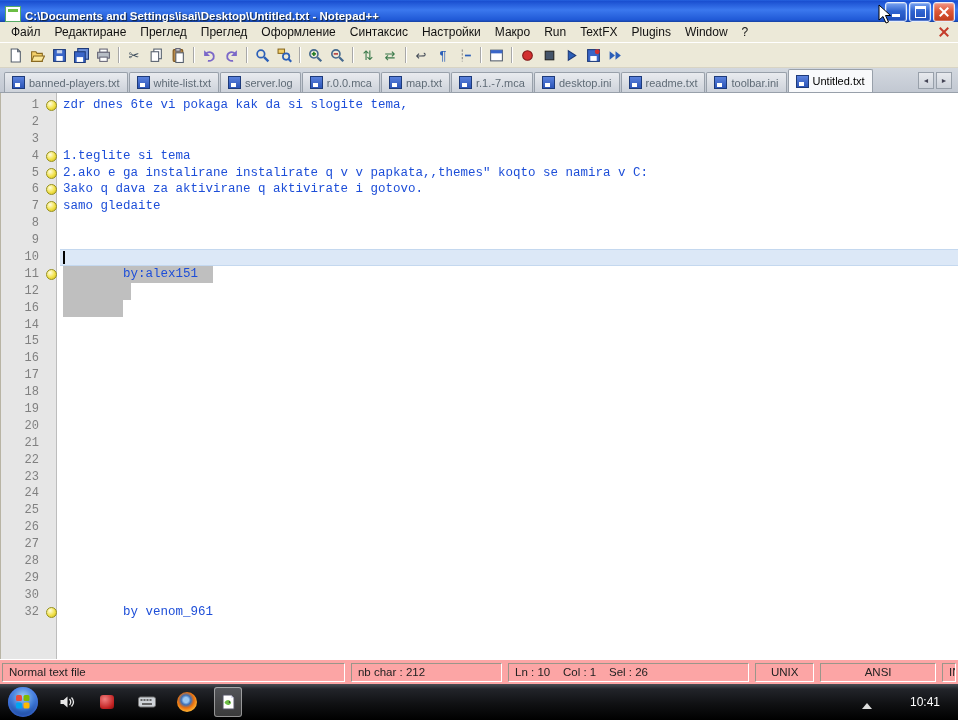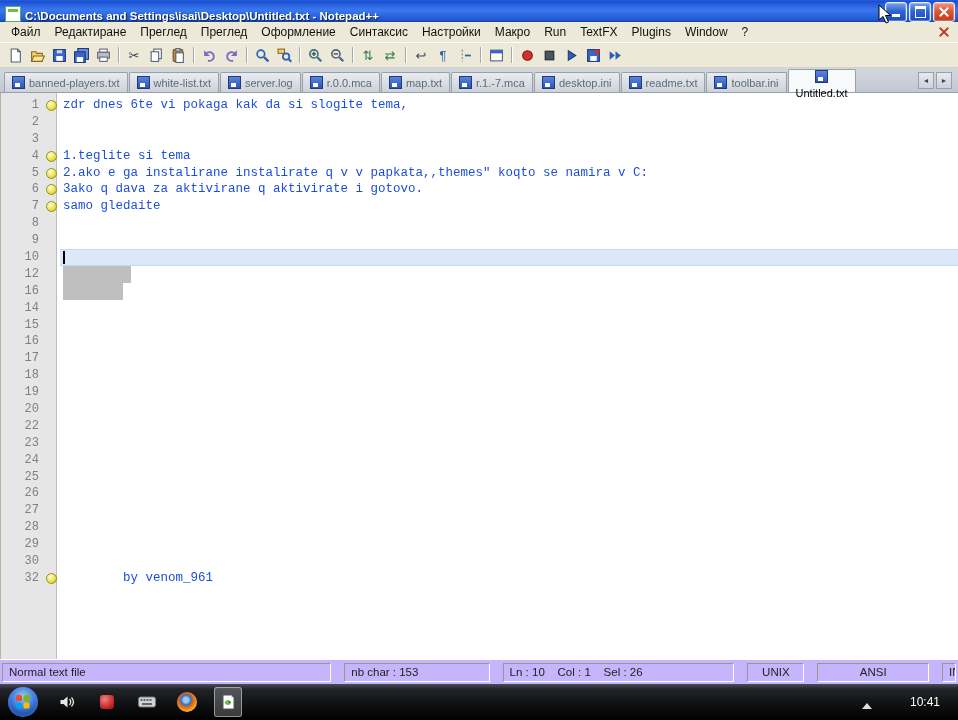--- a/index.html
+++ b/index.html
@@ -38,21 +38,21 @@
   .tb-txt{font-size:13px;line-height:1;}
   .tb-sep{width:1px;height:16px;background:#A8A8A8;margin:0 4px;box-shadow:1px 0 0 #fff;}
 
   
   .tabbar{height:24px;background:linear-gradient(180deg,#D3D8DF,#C2C8D2);display:flex;align-items:flex-end;
           border-bottom:1px solid #98A0AA;position:relative;padding-left:4px;}
   .tabs{display:flex;align-items:flex-end;height:100%;}
   .tab{height:19px;display:flex;align-items:center;gap:4px;padding:0 7px;margin-right:1px;font-size:11px;color:#5F6B76;
        background:linear-gradient(180deg,#E9EBEF,#CDD2DA);border:1px solid #98A0AA;border-bottom:none;
        border-radius:2px 2px 0 0;white-space:nowrap;cursor:default;}
-  .tab.active{height:22px;background:#F8F9FB;color:#000;position:relative;z-index:2;flex-direction:column;}
+  .tab.active{height:22px;background:#F8F9FB;color:#000;position:relative;z-index:2;}
   .tab-icon{width:11px;height:11px;flex:0 0 auto;background:linear-gradient(180deg,#5B82DD,#2C55B8);border:1px solid #1d3a7a;position:relative;}
   .tab-icon::after{content:"";position:absolute;left:2px;bottom:1px;width:5px;height:4px;background:#fff;}
   .tab-scroll{position:absolute;right:6px;top:4px;display:flex;gap:2px;}
   .tsc{width:14px;height:15px;background:linear-gradient(180deg,#E8EAEE,#CDD2DA);border:1px solid #98A0AA;
        font-size:7px;color:#445;display:flex;align-items:center;justify-content:center;}
 
   
   .editor{flex:1;background:#fff;position:relative;overflow:hidden;border-left:1px solid #B8B4A4;}
   .gutter-bg{position:absolute;left:0;top:0;bottom:0;width:55px;background:#E6E6E6;border-right:1px solid #BDBDBD;}
   .ed-lines{position:relative;padding-top:4px;}
@@ -61,21 +61,21 @@
   .mark{width:16px;flex:0 0 auto;position:relative;}
   .bm{position:absolute;left:2px;top:3px;width:9px;height:9px;border-radius:50%;
       background:radial-gradient(circle at 35% 30%,#FFFDE0,#F2E24A 55%,#CDB61E);border:1px solid #96901C;}
   .tx{flex:1;position:relative;white-space:pre;color:#1d4ed8;padding-left:3px;}
   .tx.current{background:#DCE8F7;box-shadow:inset 0 1px 0 #C4D8EF,inset 0 -1px 0 #C4D8EF;}
   .sel{position:absolute;top:0;bottom:0;background:#BFBFBF;margin-left:3px;}
   .code{position:relative;z-index:1;}
   .caret{position:absolute;left:3px;top:2px;width:1.5px;height:13px;background:#000;z-index:2;}
 
   
-  .statusbar{height:22px;background:#c4b5fd;border-top:1px solid #fff;display:flex;align-items:center;padding:1px 2px;gap:13px;}
+  .statusbar{height:22px;background:#fca5a5;border-top:1px solid #fff;display:flex;align-items:center;padding:1px 2px;gap:6px;}
   .sb-cell{height:17px;line-height:16px;font-size:11.5px;color:#222;padding:0 6px;white-space:pre;overflow:hidden;
     border:1px solid;border-color:#9a968a #fff #fff #9a968a;}
   .sb-type{width:336px;} .sb-len{width:140px;} .sb-pos{width:232px;}
   .sb-eol{width:46px;text-align:center;} .sb-enc{width:104px;text-align:center;} .sb-mode{flex:1;text-align:center;}
 
   
   .taskbar{height:36px;background:linear-gradient(180deg,#4A4E55 0%,#22242a 14%,#101113 55%,#000 100%);
     display:flex;align-items:center;padding:0 8px;gap:10px;}
   .start-orb{width:30px;height:30px;border-radius:50%;flex:0 0 auto;display:flex;align-items:center;justify-content:center;
     background:radial-gradient(circle at 50% 32%,#9CCBF5,#3D77D4 48%,#153E8F 78%,#0A2560);box-shadow:0 0 4px #58f inset;}
@@ -392,20 +392,27 @@
           <div class="ln">9</div>
           <div class="mark"></div>
           <div class="tx"><span class="code"></span></div>
         </div>
         <div class="ed-row">
           <div class="ln">10</div>
           <div class="mark"></div>
           <div class="tx current"><span class="caret"></span><span class="code"></span></div>
         </div>
         <div class="ed-row">
+          <div class="ln">11</div>
+          <div class="mark">
+            <span class="bm"></span>
+          </div>
+          <div class="tx"><span class="sel" style="left: 0ch; width: 20ch;"></span><span class="code">        by:alex151</span></div>
+        </div>
+        <div class="ed-row">
           <div class="ln">12</div>
           <div class="mark"></div>
           <div class="tx"><span class="sel" style="left: 0ch; width: 9ch;"></span><span class="code"></span></div>
         </div>
         <div class="ed-row">
           <div class="ln">16</div>
           <div class="mark"></div>
           <div class="tx"><span class="sel" style="left: 0ch; width: 8ch;"></span><span class="code"></span></div>
         </div>
         <div class="ed-row">
@@ -433,20 +440,25 @@
           <div class="mark"></div>
           <div class="tx"><span class="code"></span></div>
         </div>
         <div class="ed-row">
           <div class="ln">19</div>
           <div class="mark"></div>
           <div class="tx"><span class="code"></span></div>
         </div>
         <div class="ed-row">
           <div class="ln">20</div>
+          <div class="mark"></div>
+          <div class="tx"><span class="code"></span></div>
+        </div>
+        <div class="ed-row">
+          <div class="ln">21</div>
           <div class="mark"></div>
           <div class="tx"><span class="code"></span></div>
         </div>
         <div class="ed-row">
           <div class="ln">22</div>
           <div class="mark"></div>
           <div class="tx"><span class="code"></span></div>
         </div>
         <div class="ed-row">
           <div class="ln">23</div>
@@ -493,21 +505,21 @@
           <div class="mark">
             <span class="bm"></span>
           </div>
           <div class="tx"><span class="code">        by venom_961</span></div>
         </div>
       </div>
   </div>
 
   <div class="statusbar">
     <div class="sb-cell sb-type">Normal text file</div>
-    <div class="sb-cell sb-len">nb char : 153</div>
+    <div class="sb-cell sb-len">nb char : 212</div>
     <div class="sb-cell sb-pos">Ln : 10    Col : 1    Sel : 26</div>
     <div class="sb-cell sb-eol">UNIX</div>
     <div class="sb-cell sb-enc">ANSI</div>
     <div class="sb-cell sb-mode">INS</div>
   </div>
 
   <div class="taskbar">
     <div class="start-orb">
       <svg width="14" height="14" viewBox="0 0 14 14">
         <rect x="0" y="0" width="6" height="6" rx="1.5" fill="#E84C3D"></rect>

